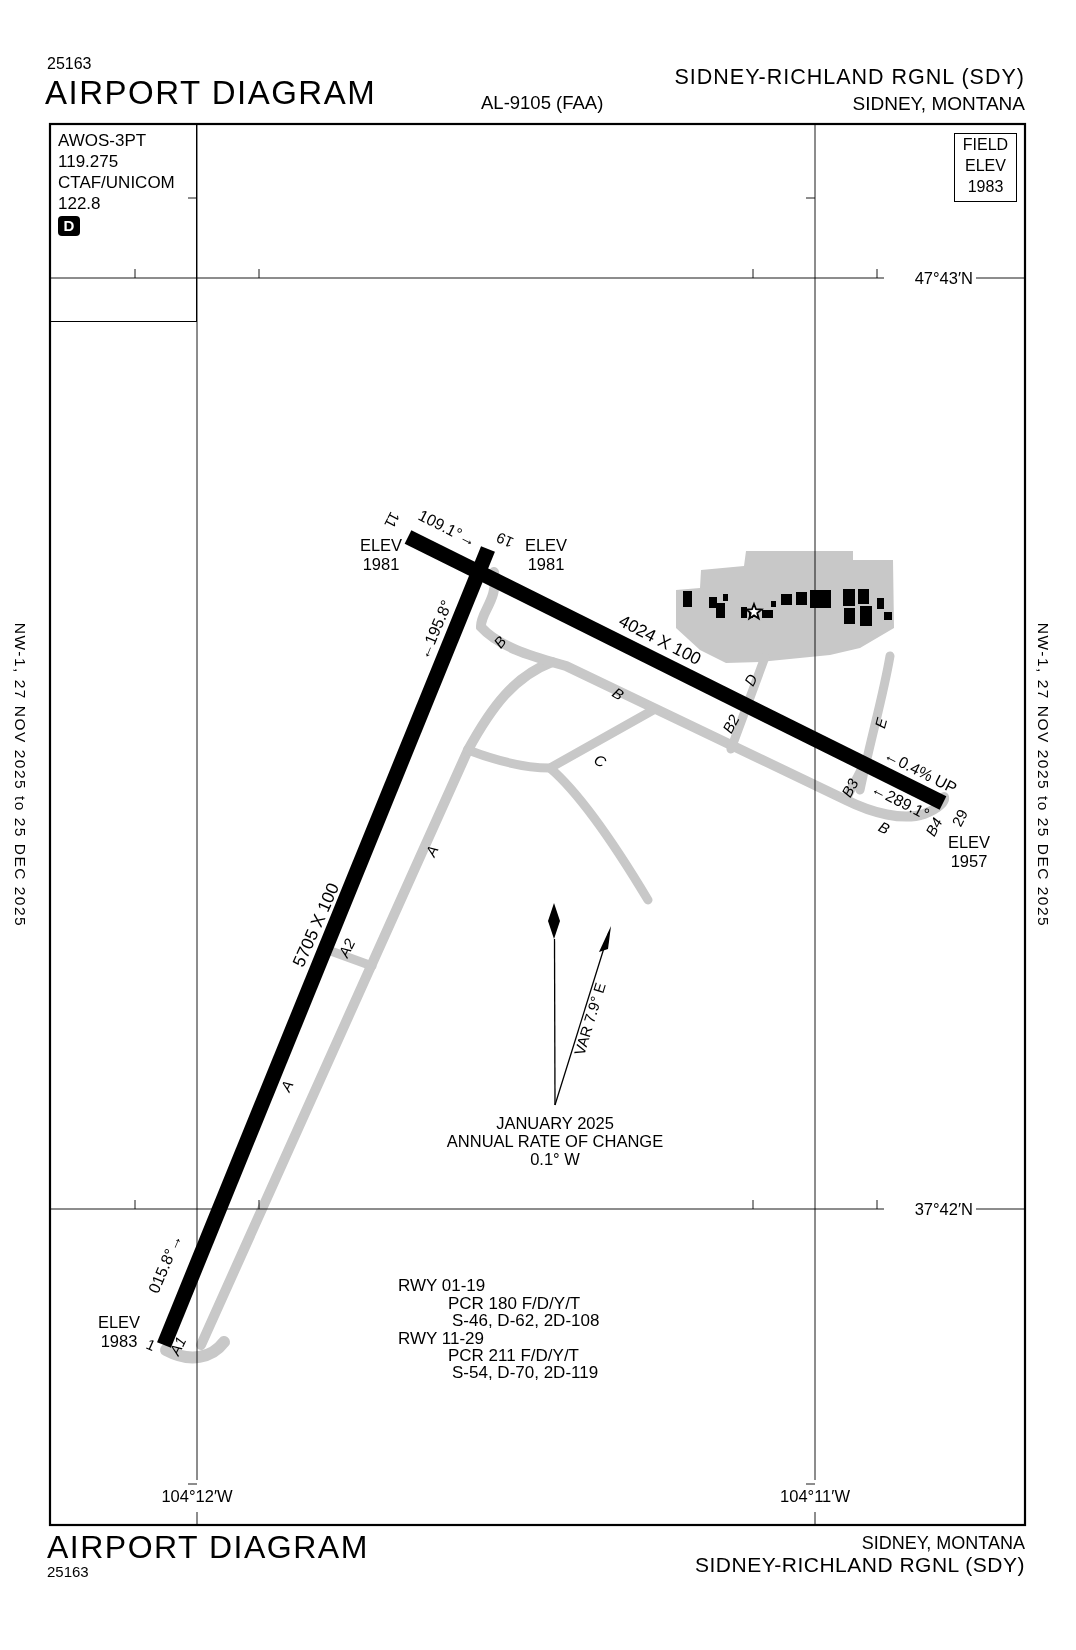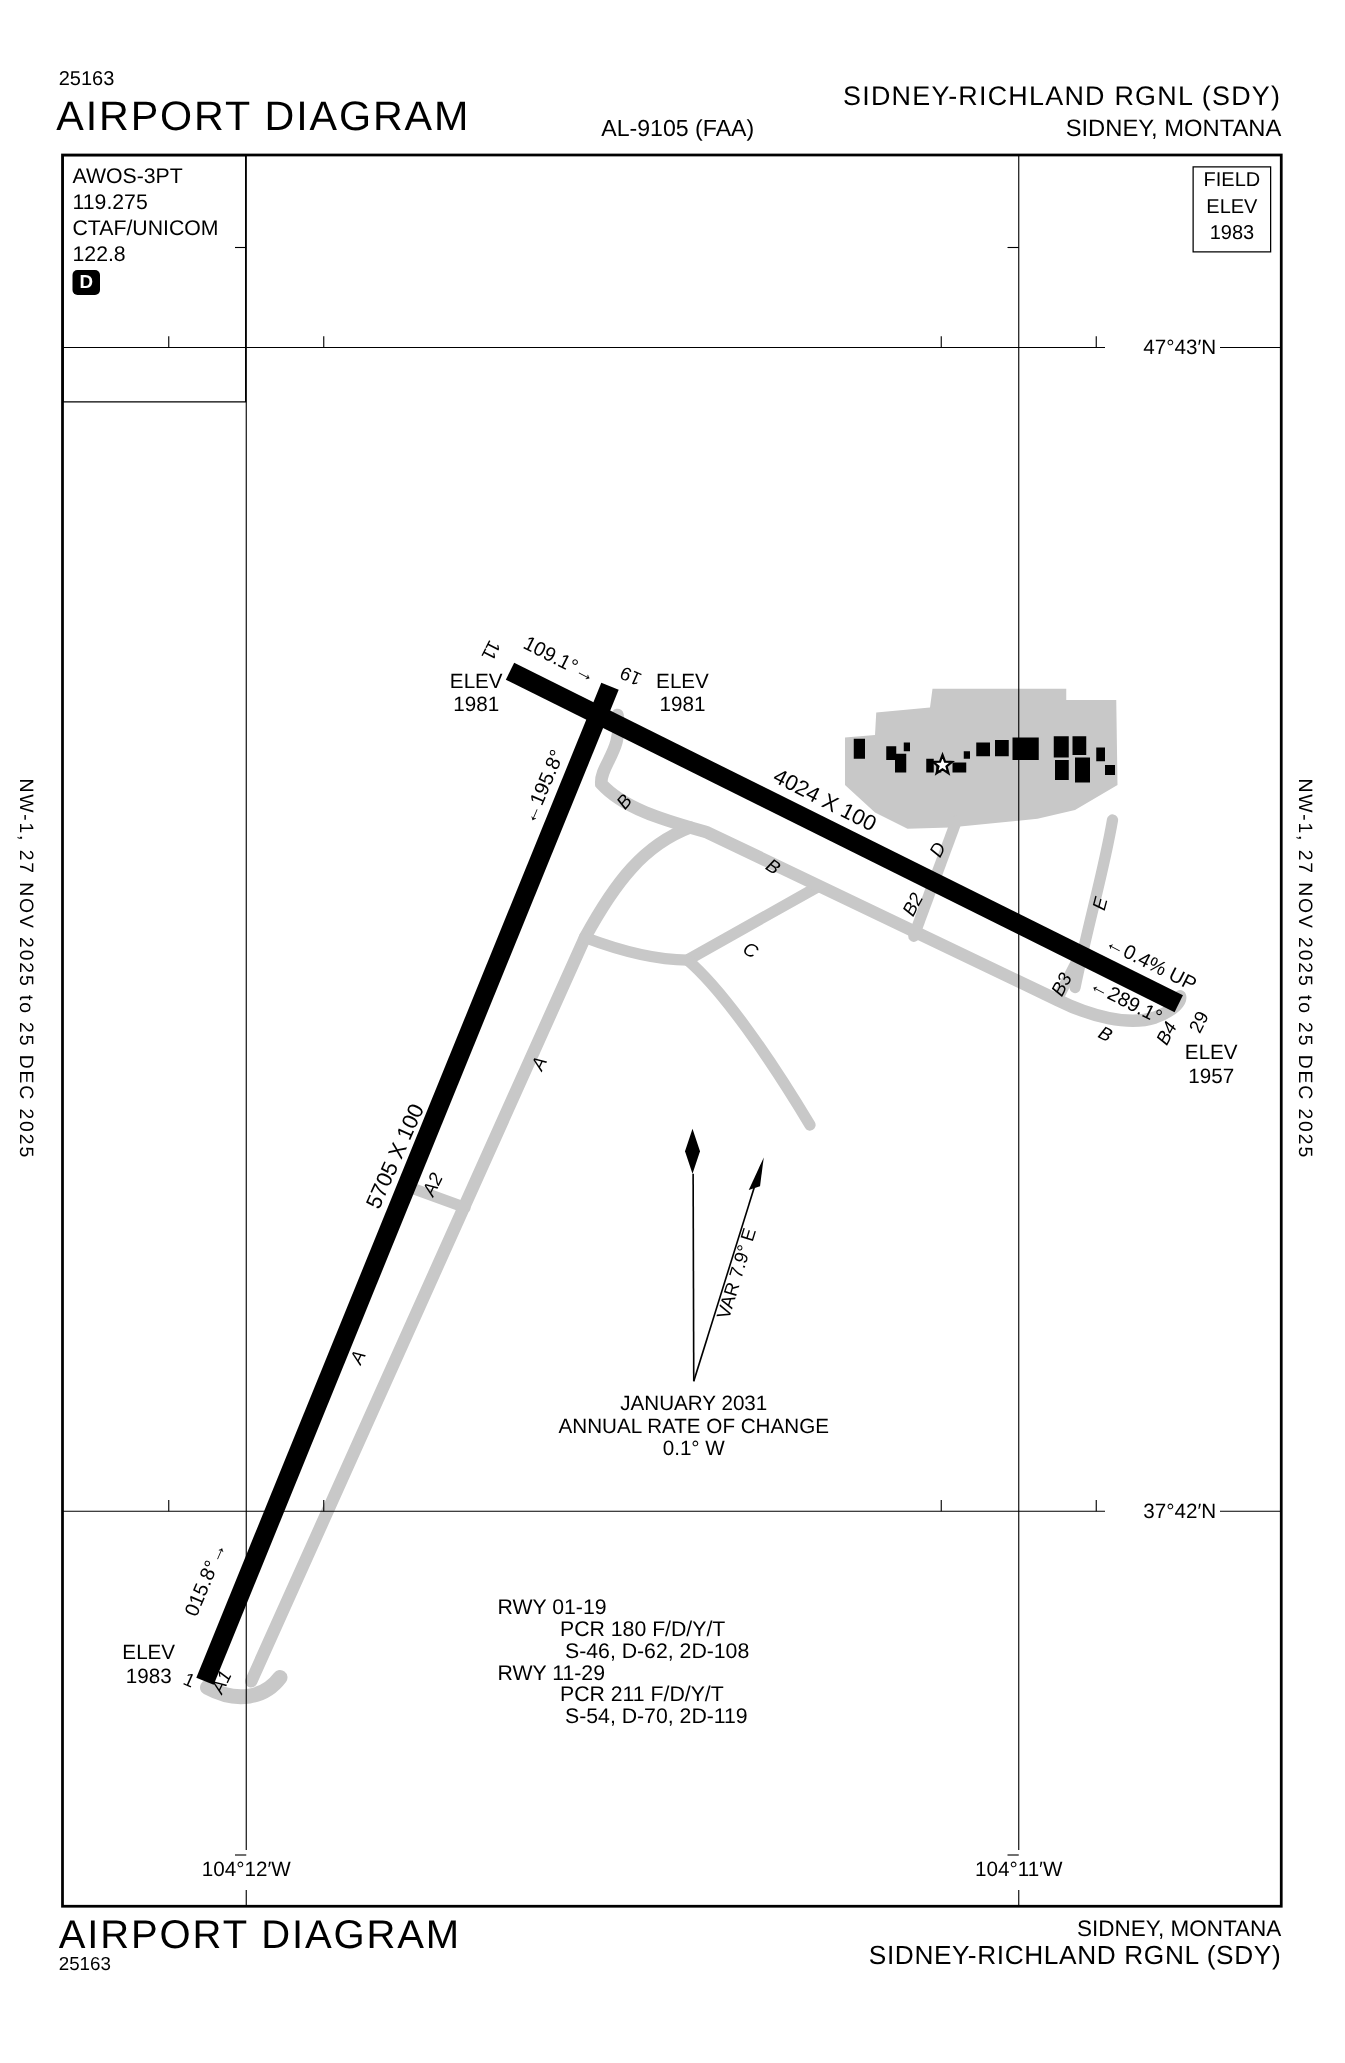--- a/index.html
+++ b/index.html
@@ -181,21 +181,21 @@
   <div class="lbl tw" style="left:884px;top:828px;transform:translate(-50%,-50%) rotate(27deg);">B</div>
   <div class="lbl tw" style="left:731px;top:724px;transform:translate(-50%,-50%) rotate(-62deg);">B2</div>
   <div class="lbl tw" style="left:850px;top:788px;transform:translate(-50%,-50%) rotate(-62deg);">B3</div>
   <div class="lbl tw" style="left:934px;top:827px;transform:translate(-50%,-50%) rotate(-62deg);">B4</div>
   <div class="lbl tw" style="left:600px;top:761px;transform:translate(-50%,-50%) rotate(30deg);">C</div>
   <div class="lbl tw" style="left:751px;top:680px;transform:translate(-50%,-50%) rotate(-62deg);">D</div>
   <div class="lbl tw" style="left:881px;top:723px;transform:translate(-50%,-50%) rotate(-75deg);">E</div>
 
   <div class="lbl" style="left:590px;top:1019px;font-size:15px;transform:translate(-50%,-50%) rotate(-73deg);">VAR 7.9° E</div>
   <div class="annual">
-    <div>JANUARY 2031</div>
+    <div>JANUARY 2025</div>
     <div>ANNUAL RATE OF CHANGE</div>
     <div>0.1° W</div>
   </div>
 
   <div class="lbl rwydata" style="left:398px;top:1277px;text-align:right;">RWY 01-19</div>
   <div class="lbl rwydata" style="left:448px;top:1295px;">PCR 180 F/D/Y/T</div>
   <div class="lbl rwydata" style="left:452px;top:1312px;">S-46, D-62, 2D-108</div>
   <div class="lbl rwydata" style="left:398px;top:1330px;">RWY 11-29</div>
   <div class="lbl rwydata" style="left:448px;top:1347px;">PCR 211 F/D/Y/T</div>
   <div class="lbl rwydata" style="left:452px;top:1364px;">S-54, D-70, 2D-119</div>

